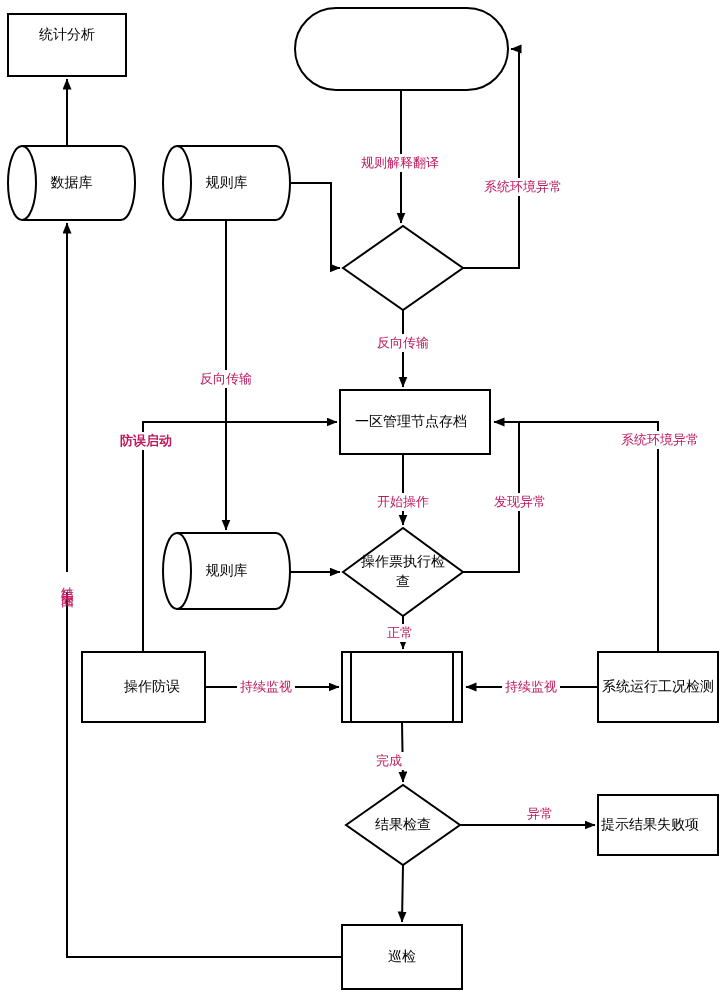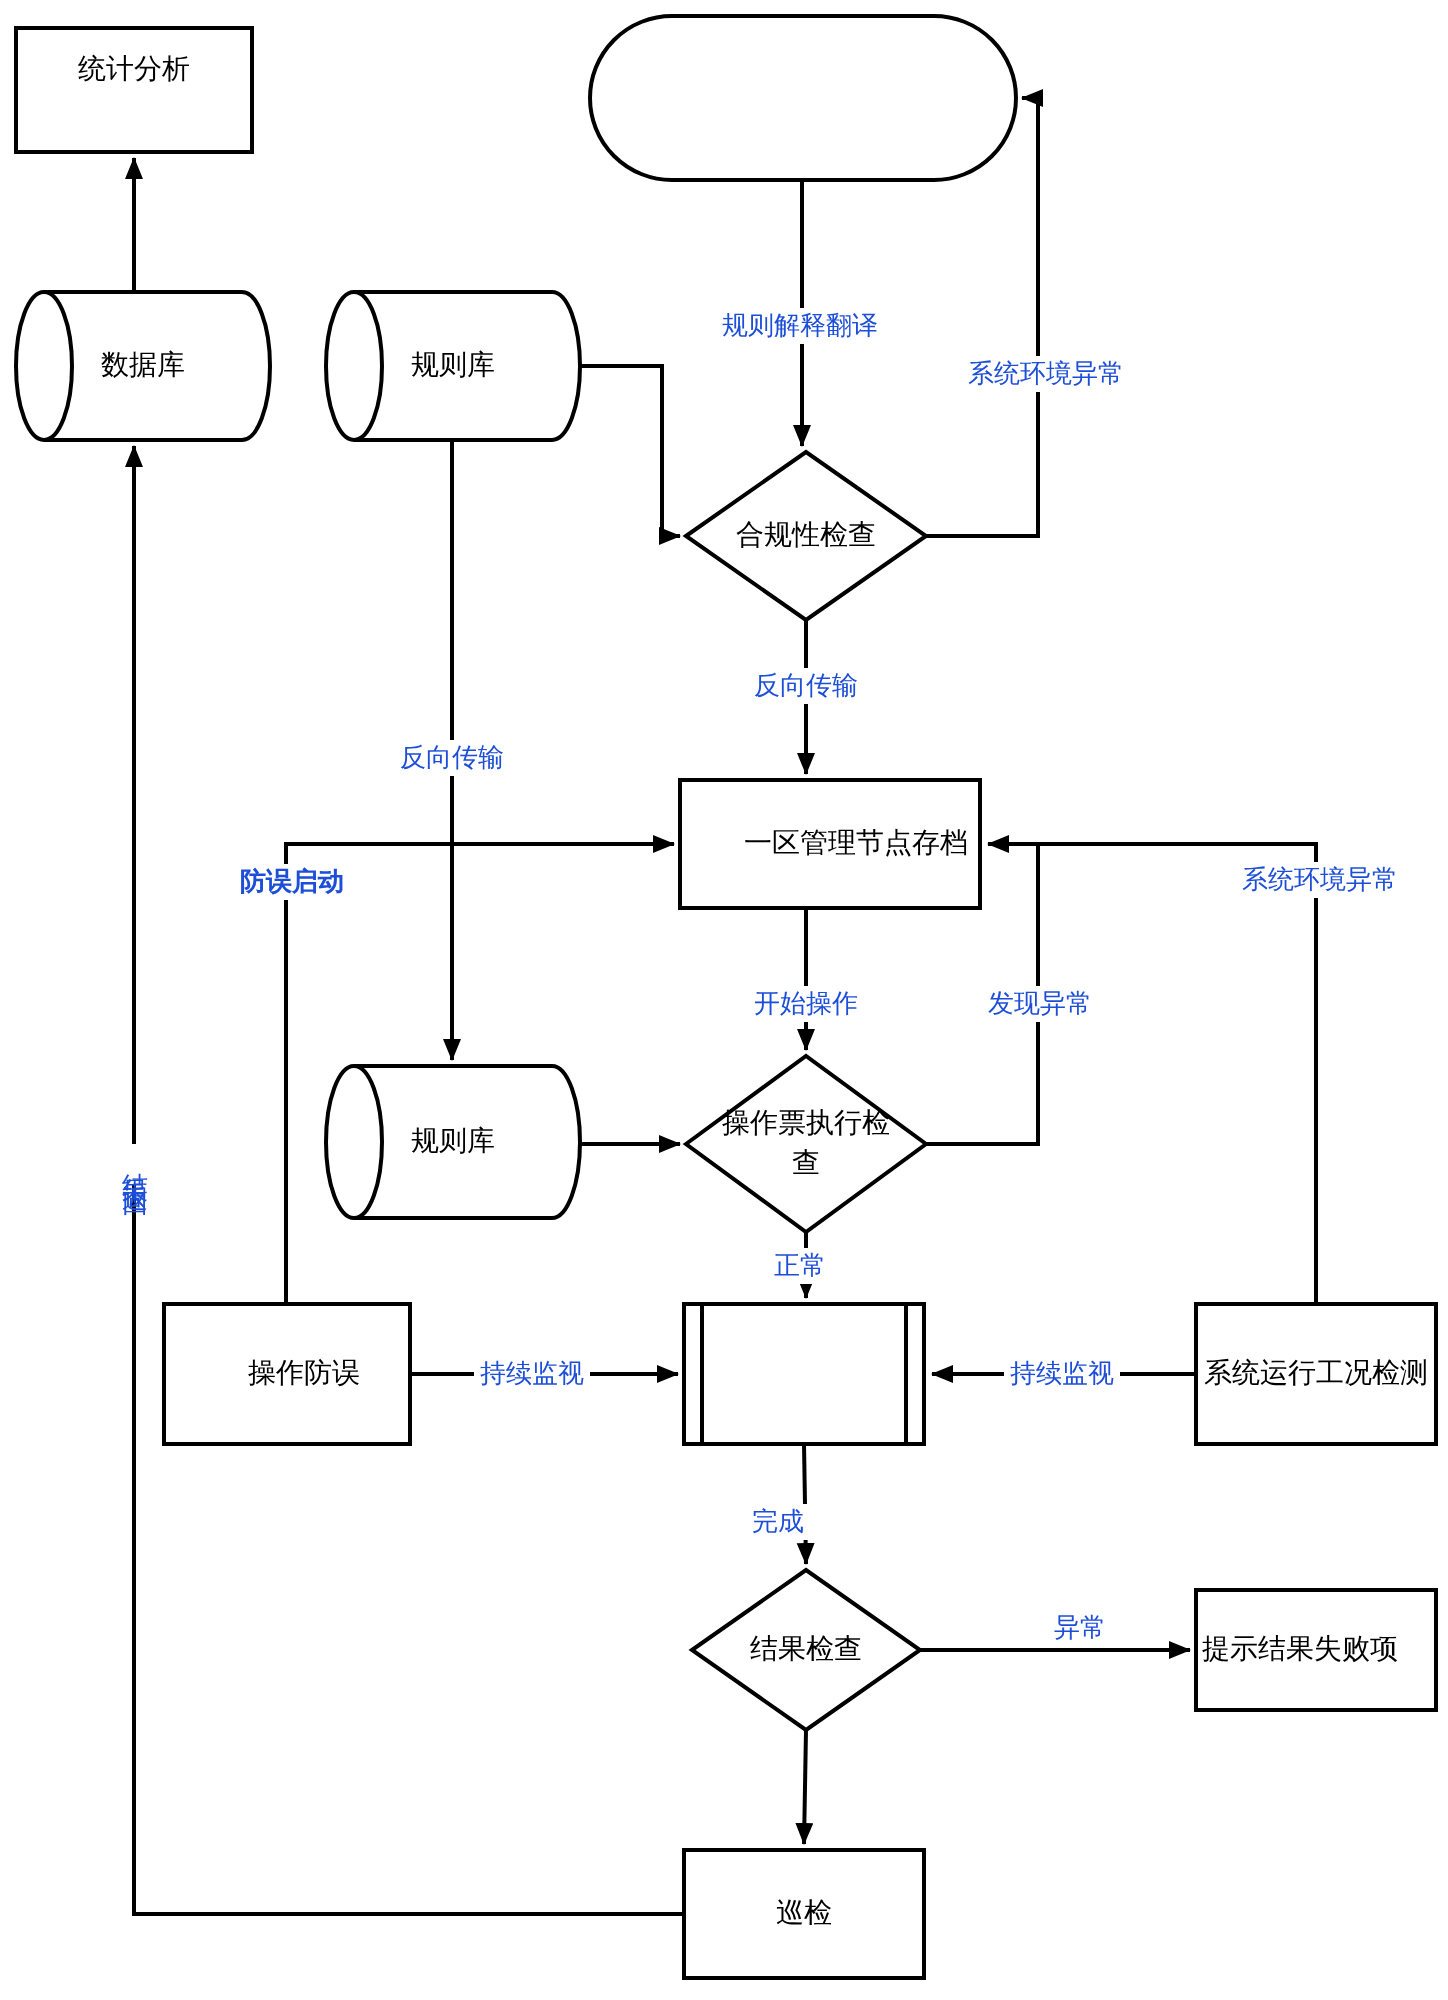--- a/index.html
+++ b/index.html
@@ -9,21 +9,21 @@
     overflow:hidden;
   }
   #shapes{position:absolute;left:0;top:0;}
   .node-label{
     position:absolute;display:flex;align-items:center;justify-content:center;
     text-align:center;font-size:14px;line-height:1.4;color:#000;
     pointer-events:none;
   }
   .edge-label{
     position:absolute;transform:translate(-50%,-50%);
-    background:#ffffff;padding:0 3px;font-size:13px;color:#1d4ed8;
+    background:#ffffff;padding:0 3px;font-size:13px;color:#be185d;
     white-space:nowrap;pointer-events:none;text-align:center;
   }
   .edge-label.vertical{
     writing-mode:vertical-rl;padding:4px 0;letter-spacing:3px;
   }
 </style>
 </head>
 <body>
 
 <div id="canvas">
@@ -93,23 +93,22 @@
     </g>
   </svg>
 
   <div class="node-label" style="left:8px;top:4px;width:118px;height:62px;">统计分析</div>
 
 
   <div class="node-label" style="left:8px;top:146px;width:127px;height:74px;">数据库</div>
 
   <div class="node-label" style="left:163px;top:146px;width:127px;height:74px;">规则库</div>
 
-  <div class="node-label" style="left:343px;top:226px;width:120px;height:84px;">合规性检查</div>
 
-  <div class="node-label" style="left:340px;top:390px;width:176px;height:64px;">一区管理节点存档</div>
+  <div class="node-label" style="left:323px;top:390px;width:176px;height:64px;">一区管理节点存档</div>
 
   <div class="node-label" style="left:163px;top:533px;width:127px;height:76px;">规则库</div>
 
   <div class="node-label" style="left:357px;top:528px;width:92px;height:88px;">操作票执行检查</div>
 
   <div class="node-label" style="left:82px;top:652px;width:140px;height:70px;">操作防误</div>
 
 
   <div class="node-label" style="left:598px;top:652px;width:120px;height:70px;">系统运行工况检测</div>
 

